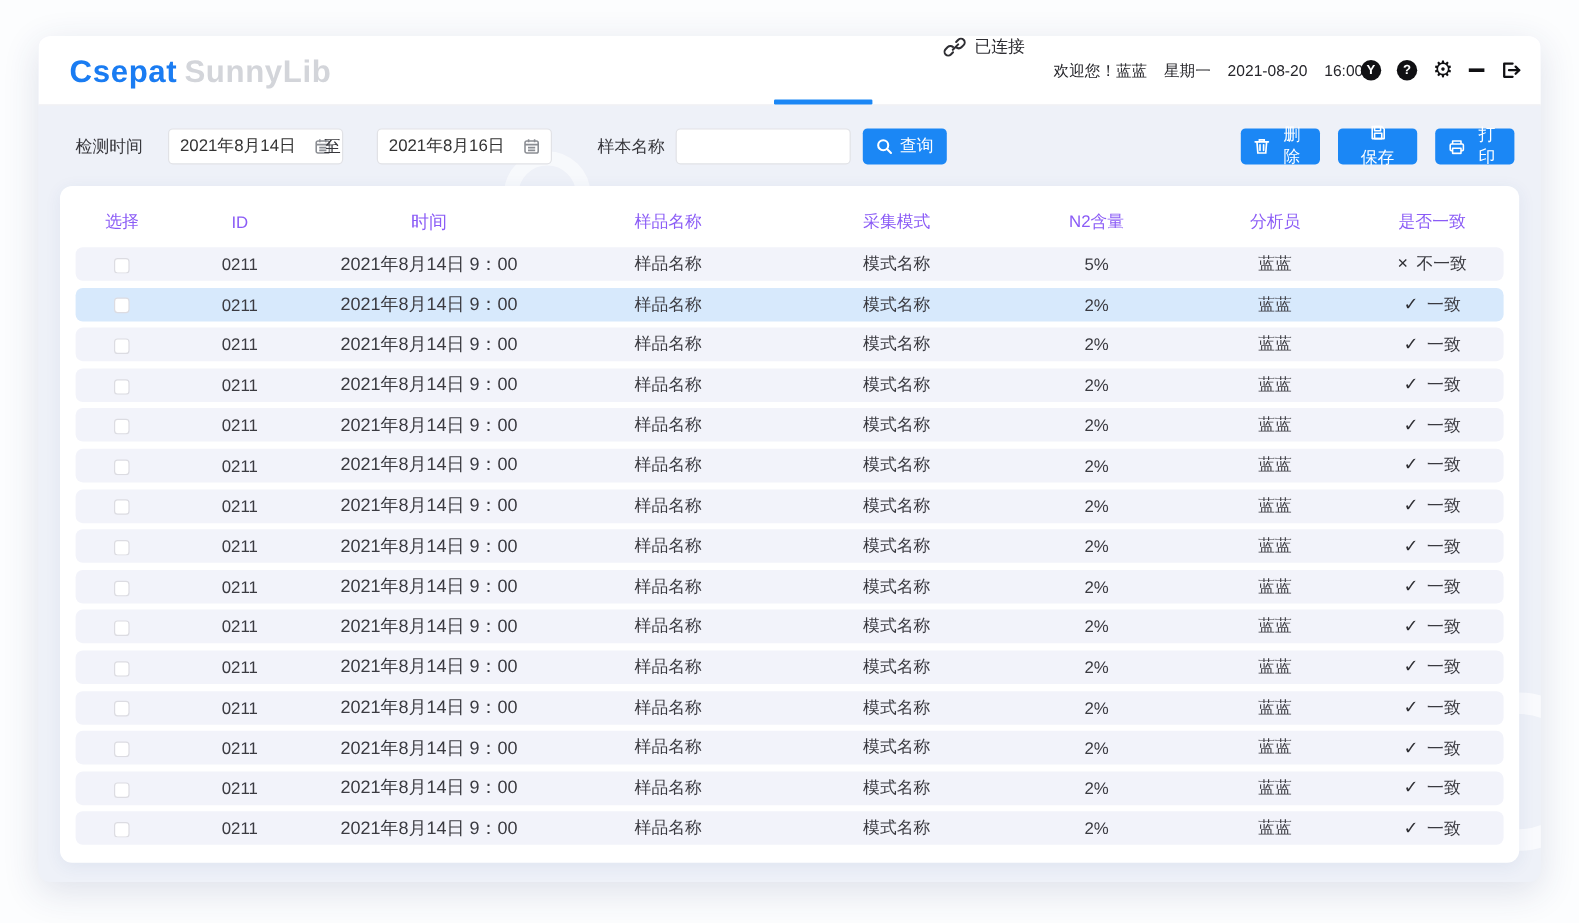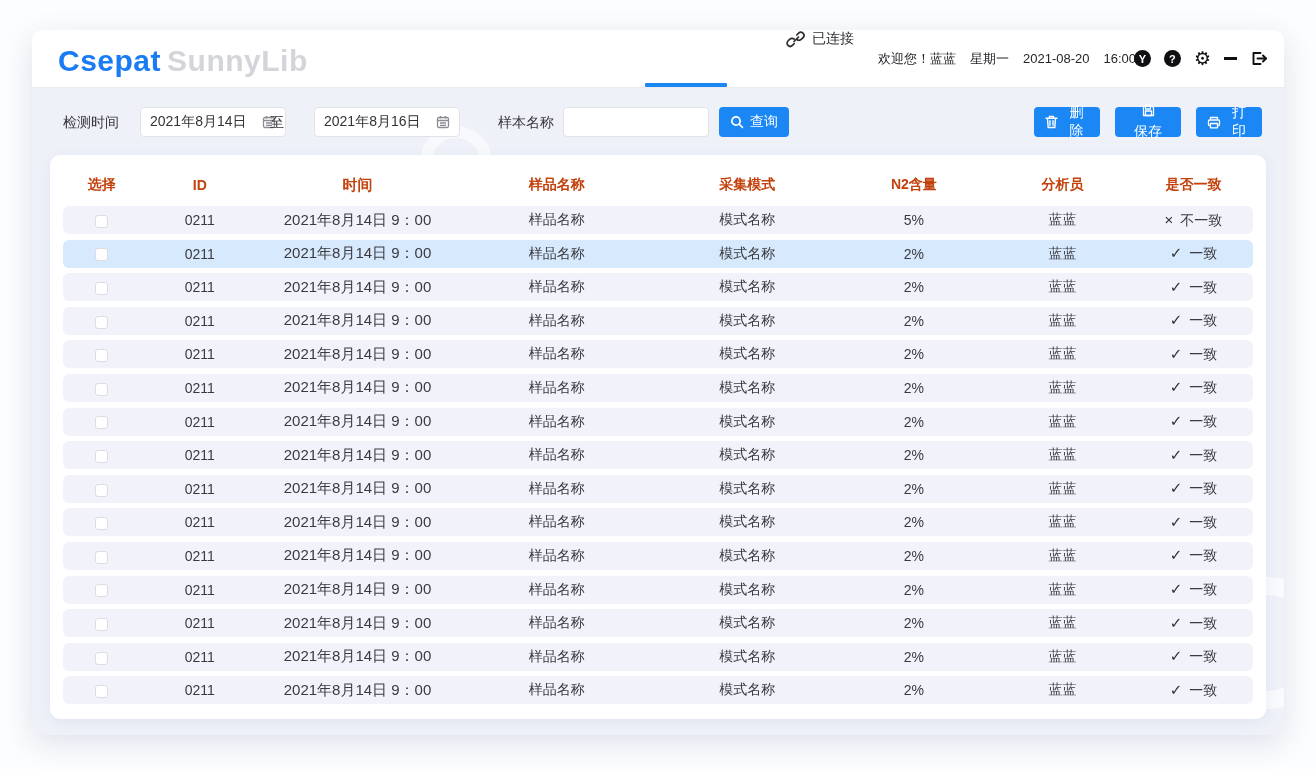--- a/index.html
+++ b/index.html
@@ -4,21 +4,21 @@
 <style>
   * { margin:0; padding:0; box-sizing:border-box; }
   html,body { width:1316px; height:769px; background:#fcfdfe; font-family:"Liberation Sans","DejaVu Sans",sans-serif; overflow:hidden; }
 
   .window { position:absolute; left:32px; top:30px; width:1252px; height:705px;
     background:#eef1f8; border-radius:10px; box-shadow:0 8px 30px rgba(40,60,110,.14);
     overflow:hidden; }
 
   
   .hdr { position:relative; height:58px; background:#fff; border-bottom:1px solid #ececf0; z-index:5; }
-  .logo { position:absolute; left:26px; top:14px; font-size:30px; font-weight:bold; letter-spacing:.5px; }
+  .logo { position:absolute; left:26px; top:14px; font-size:26px; font-weight:bold; letter-spacing:.5px; }
   .logo .lp { color:#1a7cf2; }
   .logo .ls { color:#d3d5da; font-weight:bold; margin-left:6px; }
 
   .tab { position:absolute; top:0; height:57px; display:flex; align-items:center; gap:9px; font-size:18px; cursor:pointer; }
   .tab-detect { left:487px; color:#bfc3c9; }
   .tab-data   { left:620px; color:#1b87f5; }
   .tab-underline { position:absolute; left:613px; bottom:0; width:82px; height:4px; background:#1b87f5; border-radius:1px; }
 
   .connect { position:absolute; left:754px; top:0; height:57px; display:flex; align-items:flex-start; gap:7px; font-size:14px; color:#2e2e33; }
 
@@ -37,21 +37,21 @@
             display:flex; align-items:center; justify-content:space-between; padding:0 9px; font-size:14px; color:#333; cursor:pointer;text-align:center; }
   .tinput { position:absolute; top:19px; height:30px; background:#fff; border:1px solid #e1e2e6; border-radius:4px;
             padding:0 8px; font-size:14px; color:#333; font-family:"Liberation Sans","DejaVu Sans",sans-serif; }
   .btn { position:absolute; top:19px; height:30px; border:none; border-radius:4px; background:#1b87f5; color:#fff;
          font-size:14px; display:flex; align-items:center; justify-content:center; gap:6px; cursor:pointer; padding:0 11px;
          font-family:"Liberation Sans","DejaVu Sans",sans-serif; }
 
   
   .tcard { position:absolute; left:18px; top:125px; width:1216px; height:564px; background:#fff; border-radius:10px;
            box-shadow:0 3px 14px rgba(40,70,140,.07); padding:9px 13px 0 13px; z-index:2; }
-  .thead { display:flex; height:42px; align-items:center; font-size:14px; font-weight:bold; color:#c2410c; }
+  .thead { display:flex; height:42px; align-items:center; font-size:14px; font-weight:normal; color:#8b5cf6; }
   .trow  { display:flex; height:28px; align-items:center; background:#f2f3fa; border-radius:6px; margin-bottom:5.6px;
            font-size:14px; color:#3a3a40; cursor:pointer; }
   .trow.sel { background:#d7e9fc; }
   .c { text-align:center; overflow:hidden; white-space:nowrap; }
   .c-select{width:6.5%;} .c-id{width:10%;} .c-time{width:16.5%; font-size:15px;} .c-sample{width:17%;}
   .c-mode{width:15%;} .c-n2{width:13%;} .c-analyst{width:12%;} .c-status{width:10%;}
   .cbx { display:inline-block; width:13px; height:13px; background:#fff; border:1px solid #dcdce2; border-radius:3px; vertical-align:middle; cursor:pointer; }
   .smark { display:inline-block; margin-right:7px; font-size:15px; color:#2f2f34; }
 
   .deco1 { position:absolute; right:-48px; bottom:26px; width:132px; height:132px; border-radius:50%;

